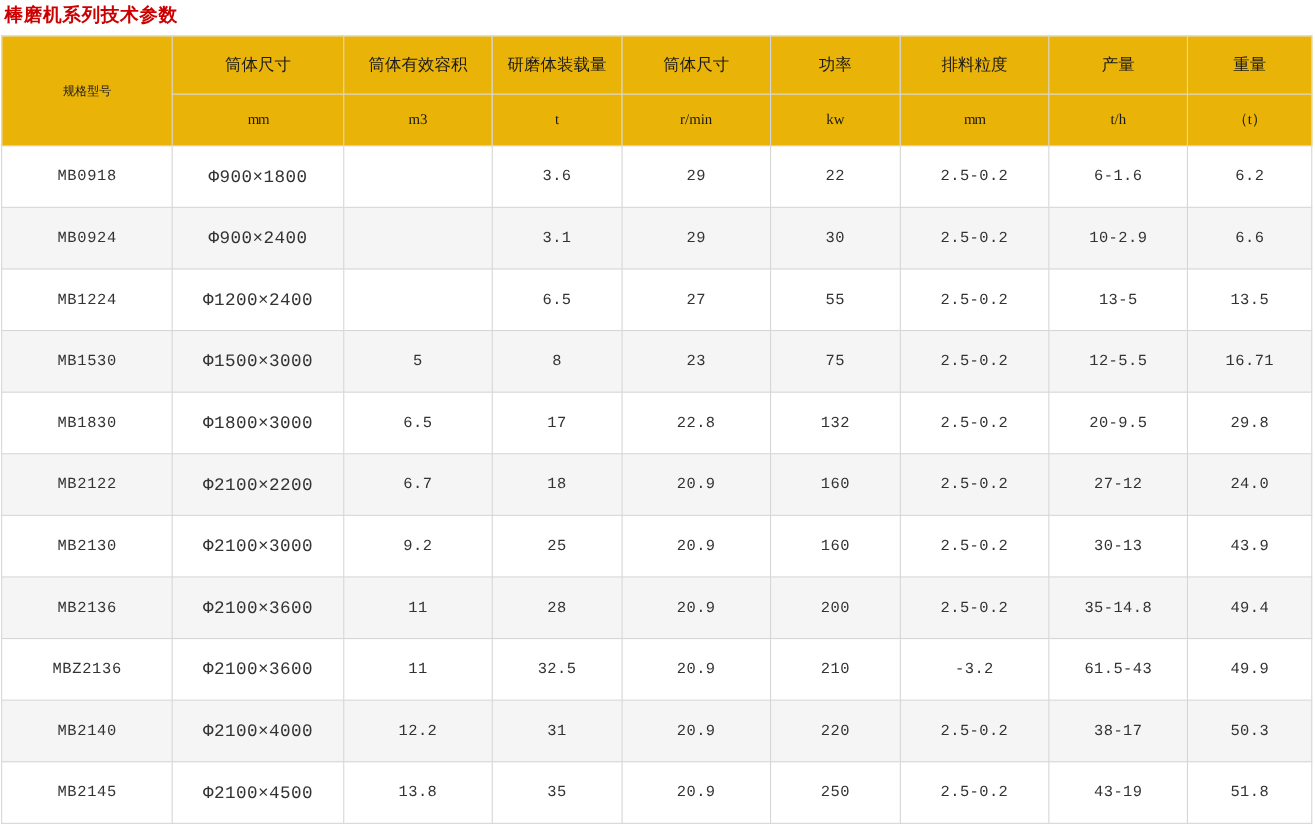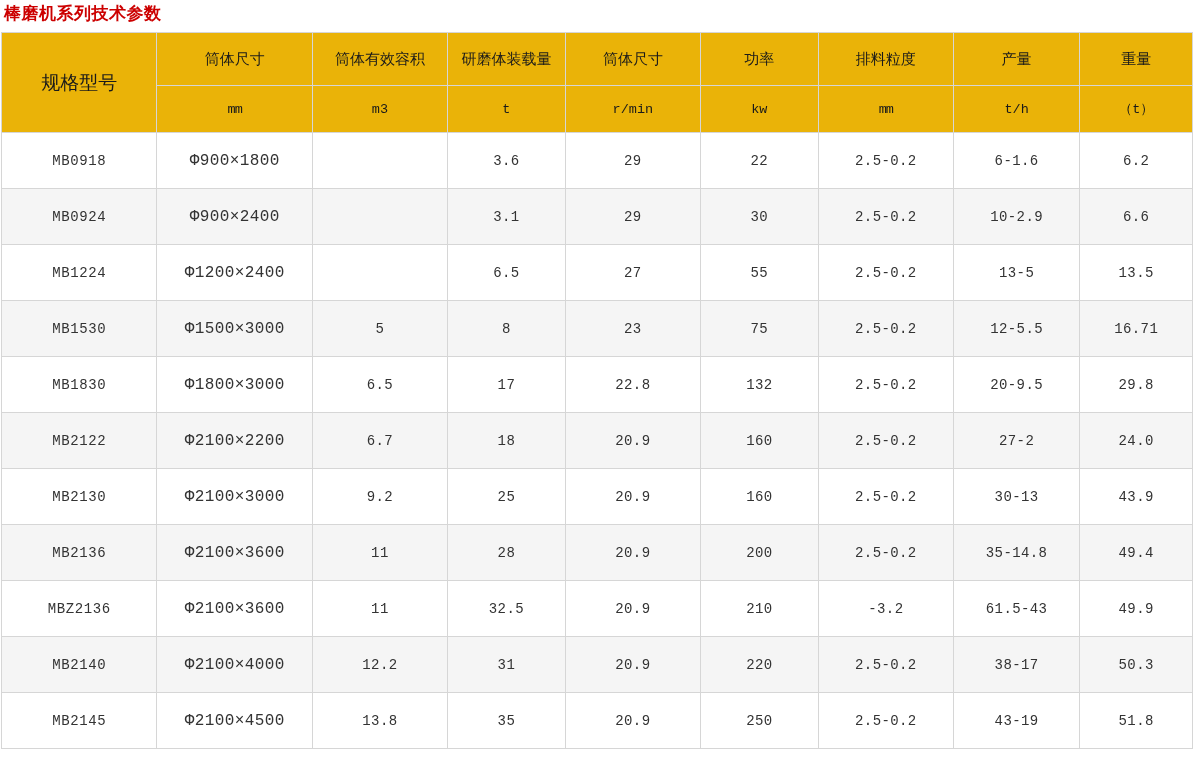--- a/index.html
+++ b/index.html
@@ -42,31 +42,31 @@
     padding: 0;
     font-weight: normal;
   }
   thead th {
     background: #eab308;
     color: #1a1a1a;
     font-size: 15px;
     font-weight: bold;
   }
   th.modelcol {
-    font-size: 19px;
+    font-size: 11px;
     font-weight: bold;
   }
   tr.hdr-names th {
     height: 52px;
   }
   tr.hdr-units th {
     height: 46px;
     font-size: 13.5px;
     font-weight: normal;
-    font-family: Liberation Mono, monospace;
+    font-family: Liberation Serif, serif;
   }
   tbody td {
     height: 55px;
     background: #ffffff;
     font-family: "Liberation Mono", "DejaVu Sans Mono", monospace;
     font-size: 14px;
     color: #333333;
     letter-spacing: 0.4px;
   }
   tbody tr:nth-child(even) td {
@@ -182,21 +182,21 @@
           <td>29.8</td>
         </tr>
         <tr>
           <td class="model">MB2122</td>
           <td class="size">Φ2100×2200</td>
           <td>6.7</td>
           <td>18</td>
           <td>20.9</td>
           <td>160</td>
           <td>2.5-0.2</td>
-          <td>27-2</td>
+          <td>27-12</td>
           <td>24.0</td>
         </tr>
         <tr>
           <td class="model">MB2130</td>
           <td class="size">Φ2100×3000</td>
           <td>9.2</td>
           <td>25</td>
           <td>20.9</td>
           <td>160</td>
           <td>2.5-0.2</td>

